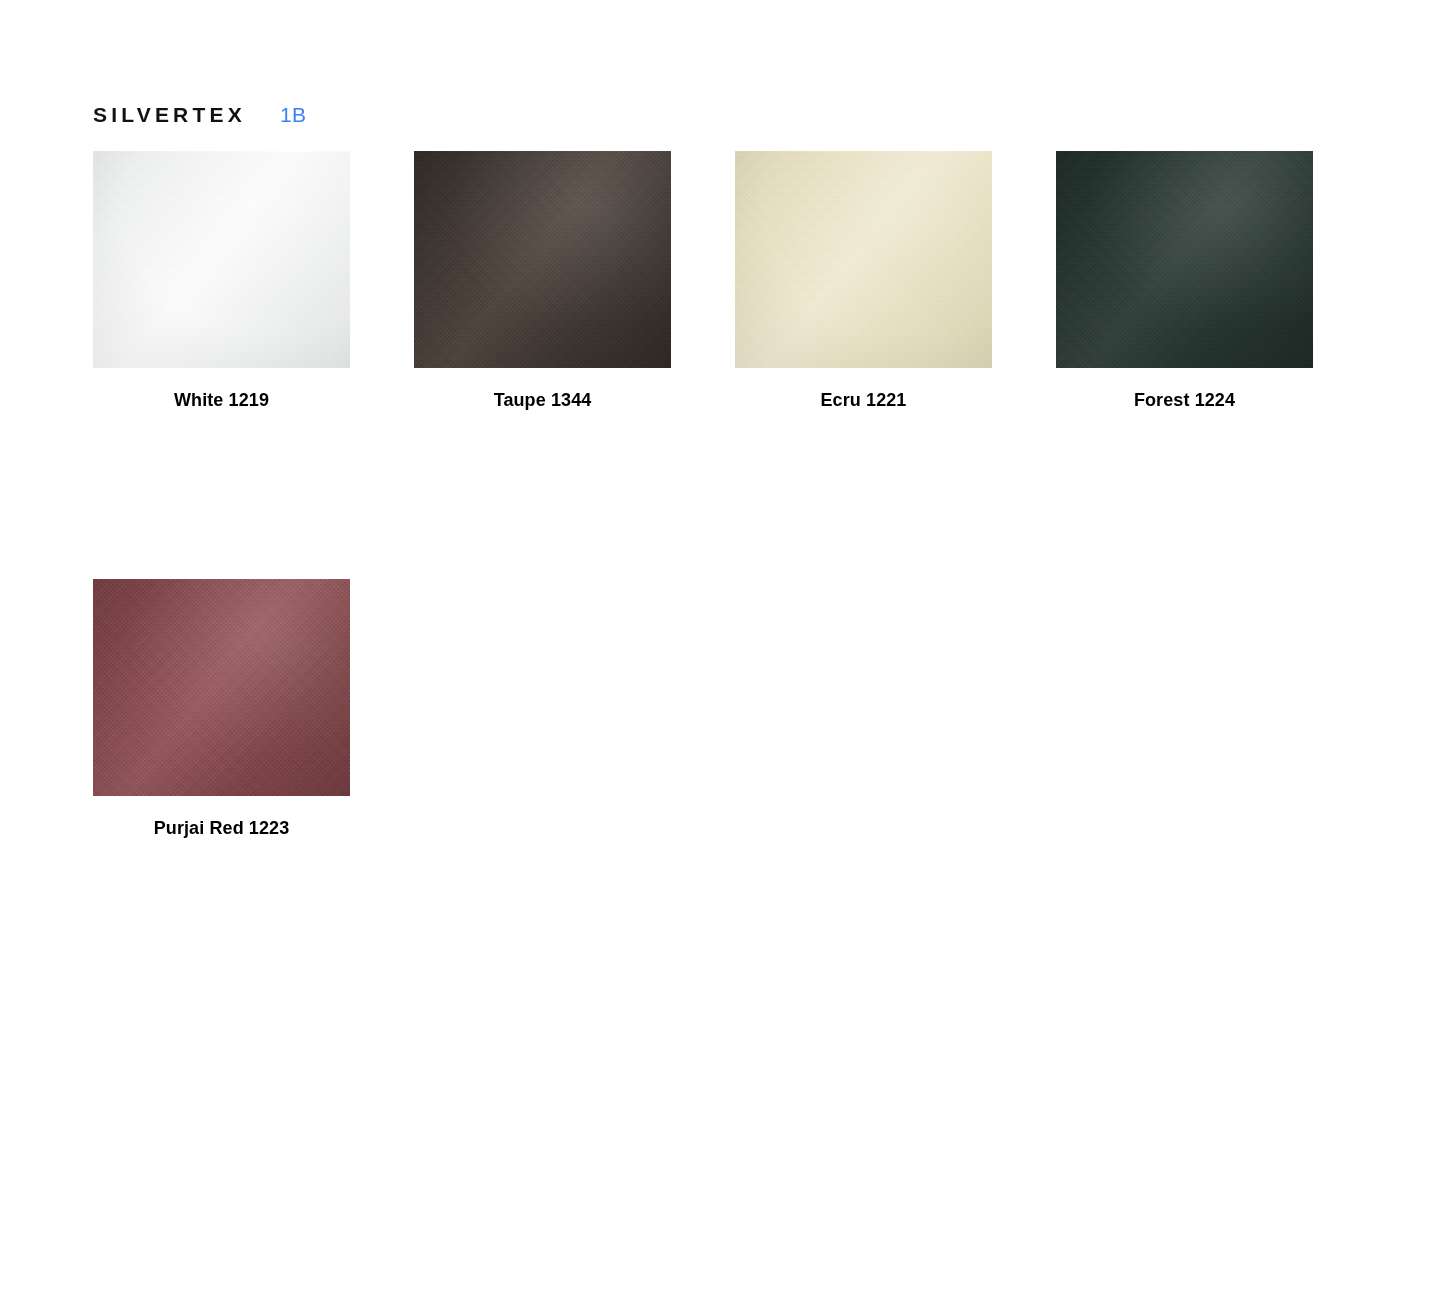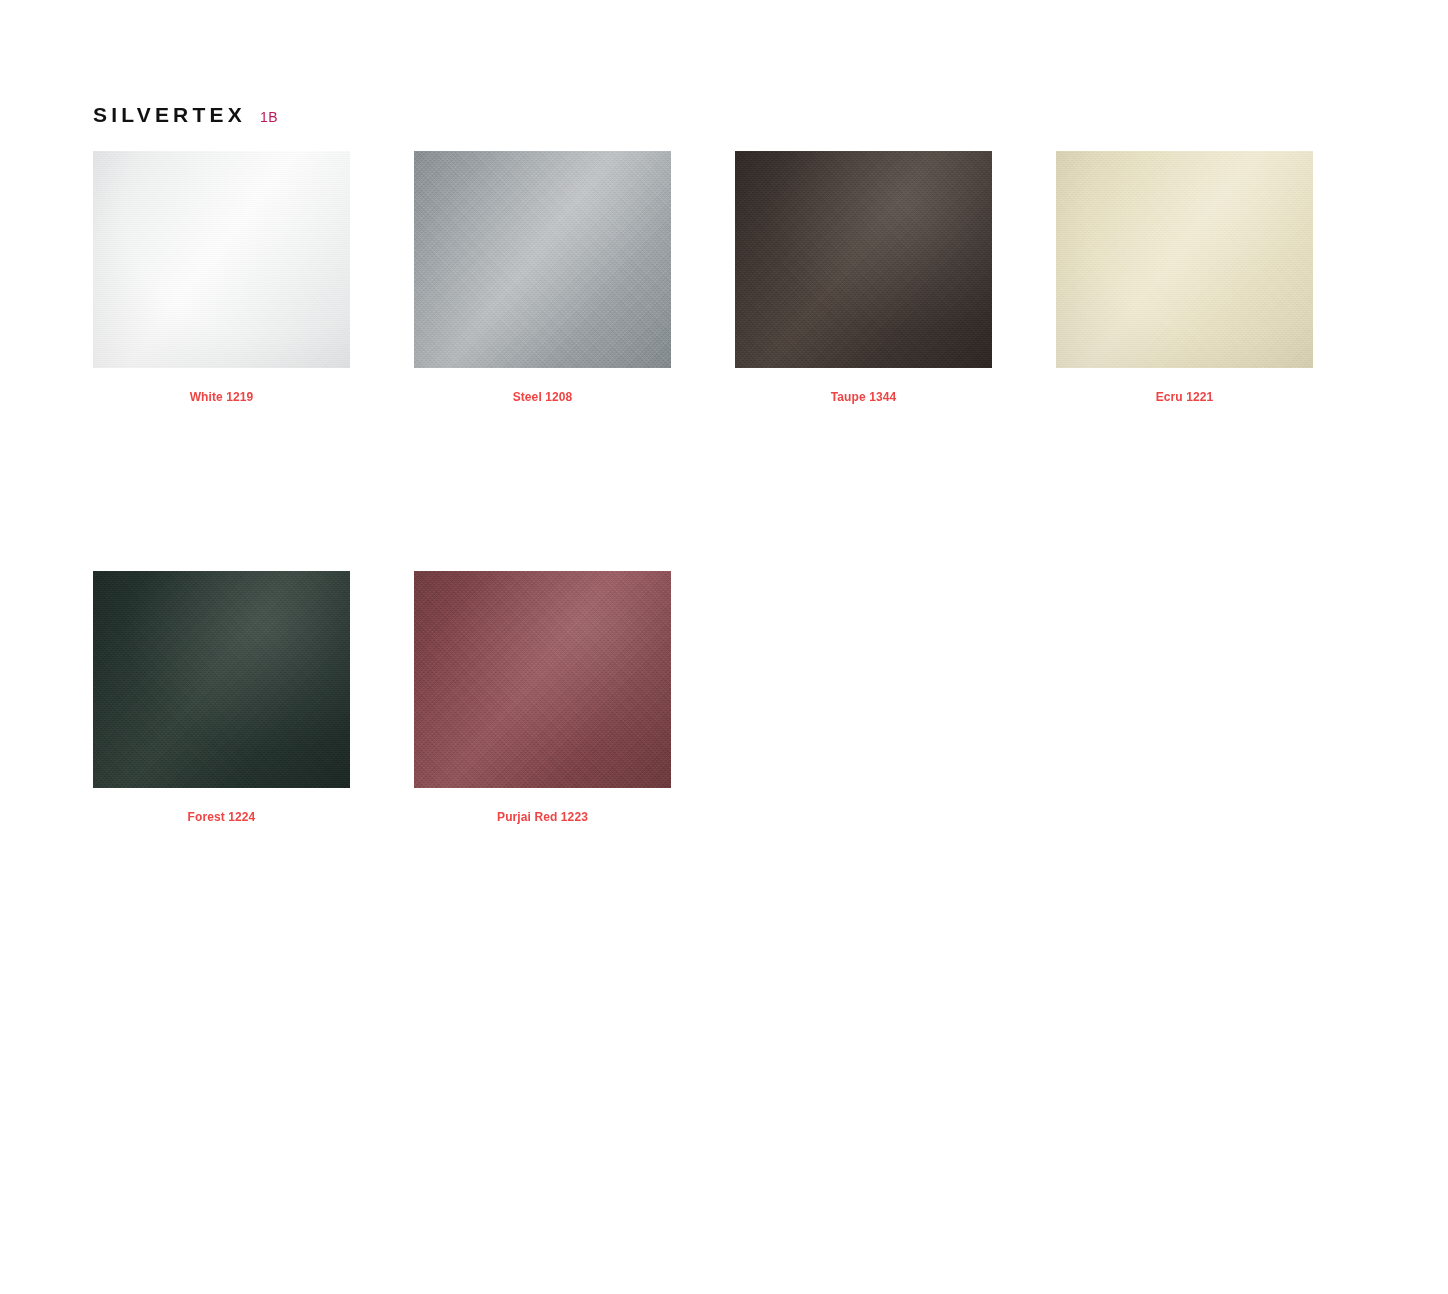--- a/index.html
+++ b/index.html
@@ -20,36 +20,37 @@
     overflow: hidden;
   }
 
   
   .header {
     position: absolute;
     left: 93px;
     top: 104px;
     display: flex;
     align-items: baseline;
-    gap: 14px;
+    gap: 2px;
     white-space: nowrap;
   }
   .brand {
     font-size: 21px;
     font-weight: 700;
     letter-spacing: 4.2px;
     color: #111111;
     line-height: 1;
   }
   .collection {
-    font-size: 14px;
+    font-size: 21px;
     font-weight: 400;
     letter-spacing: 0.5px;
-    color: #be185d;
+    color: #3b82f6;
     line-height: 1;
+    margin-left: 32px;
   }
 
   
   .grid {
     position: absolute;
     left: 93px;
     top: 151px;
     width: 1220px;
     display: grid;
     grid-template-columns: repeat(4, 257px);
@@ -122,24 +123,24 @@
     inset: 0;
     background: radial-gradient(125% 130% at 68% 26%,
       rgba(255,255,255,0.10) 0%,
       rgba(255,255,255,0.0) 45%,
       rgba(0,0,0,0.10) 100%);
   }
 
   .label {
     margin-top: 22px;
     text-align: center;
-    font-size: 12px;
+    font-size: 18px;
     font-weight: 700;
     letter-spacing: 0.1px;
-    color: #ef4444;
+    color: #000000;
     line-height: 1.2;
   }
 </style>
 </head>
 <body>
 
 <div class="page">
 
   <div class="header">
     <span class="brand">SILVERTEX</span>
@@ -152,30 +153,20 @@
           <div class="base" style="background: rgb(241, 242, 242);"></div>
           <div class="sheen" style="background: linear-gradient(128deg, rgb(220, 222, 224) 0%, rgb(241, 242, 242) 26%, rgb(253, 253, 253) 48%, rgb(241, 242, 242) 66%, rgb(220, 222, 224) 100%);"></div>
           <div class="weave"></div>
           <div class="threads"></div>
           <div class="vignette"></div>
         </div>
         <div class="label">White 1219</div>
       </div>
       <div class="cell">
         <div class="swatch">
-          <div class="base" style="background: rgb(154, 160, 164);"></div>
-          <div class="sheen" style="background: linear-gradient(128deg, rgb(120, 127, 132) 0%, rgb(154, 160, 164) 26%, rgb(188, 192, 195) 48%, rgb(154, 160, 164) 66%, rgb(120, 127, 132) 100%);"></div>
-          <div class="weave"></div>
-          <div class="threads"></div>
-          <div class="vignette"></div>
-        </div>
-        <div class="label">Steel 1208</div>
-      </div>
-      <div class="cell">
-        <div class="swatch">
           <div class="base" style="background: rgb(58, 50, 46);"></div>
           <div class="sheen" style="background: linear-gradient(128deg, rgb(36, 30, 27) 0%, rgb(58, 50, 46) 26%, rgb(78, 68, 61) 48%, rgb(58, 50, 46) 66%, rgb(36, 30, 27) 100%);"></div>
           <div class="weave"></div>
           <div class="threads"></div>
           <div class="vignette"></div>
         </div>
         <div class="label">Taupe 1344</div>
       </div>
       <div class="cell">
         <div class="swatch">

